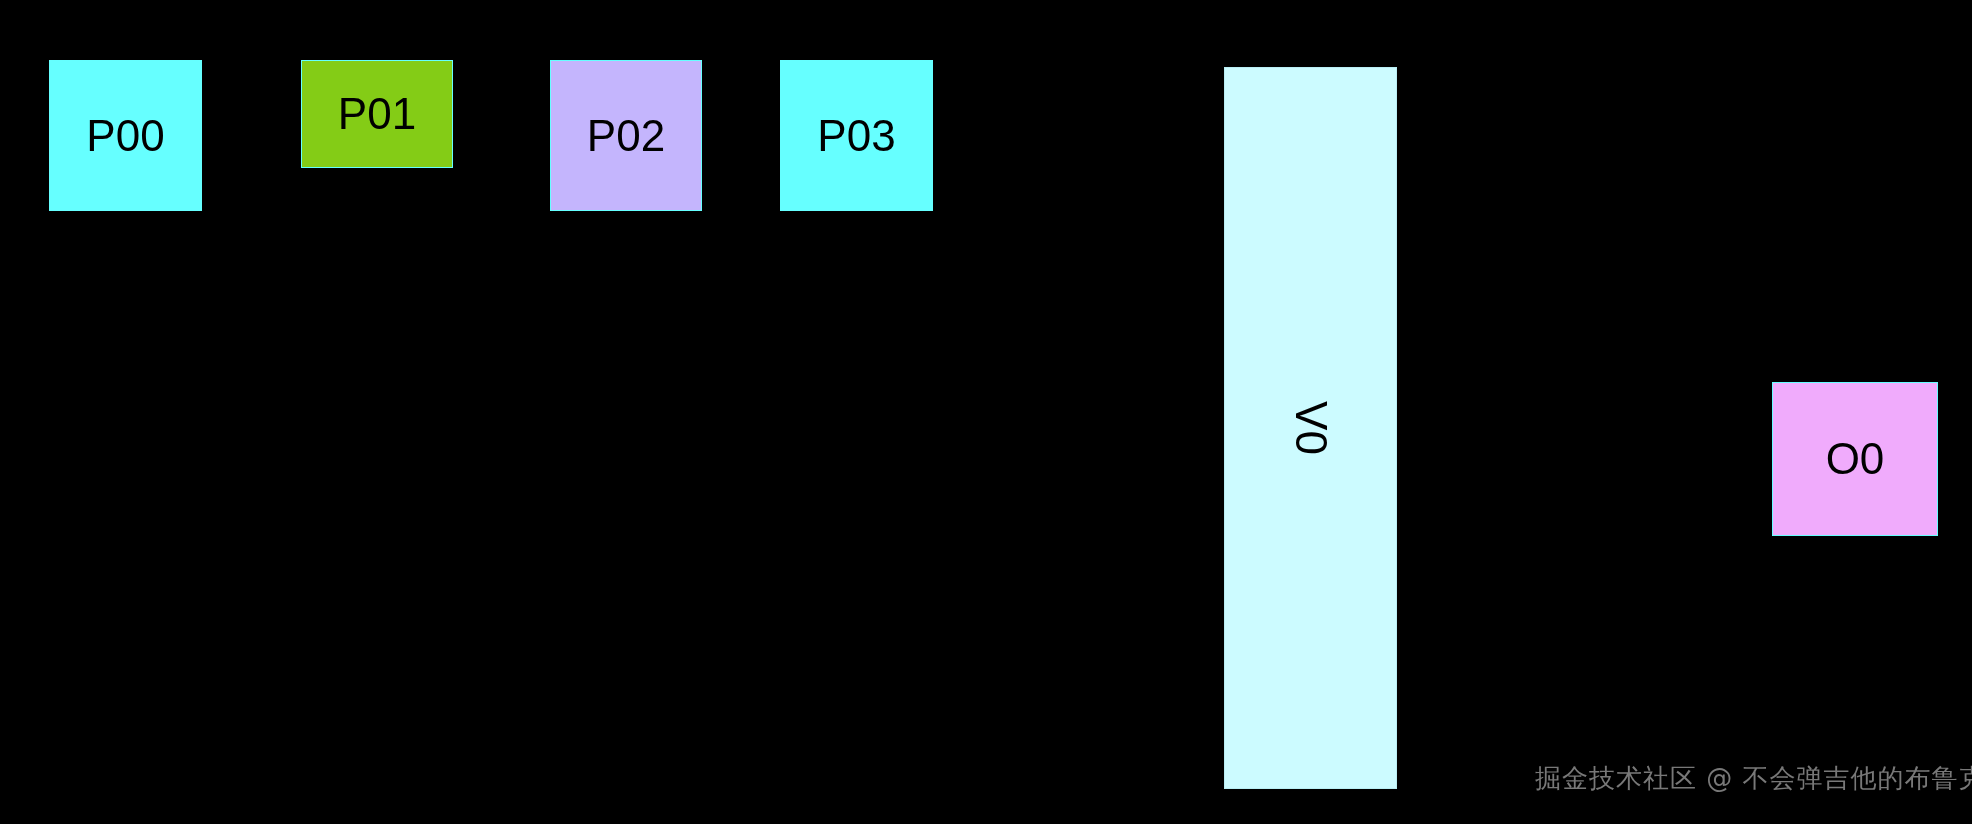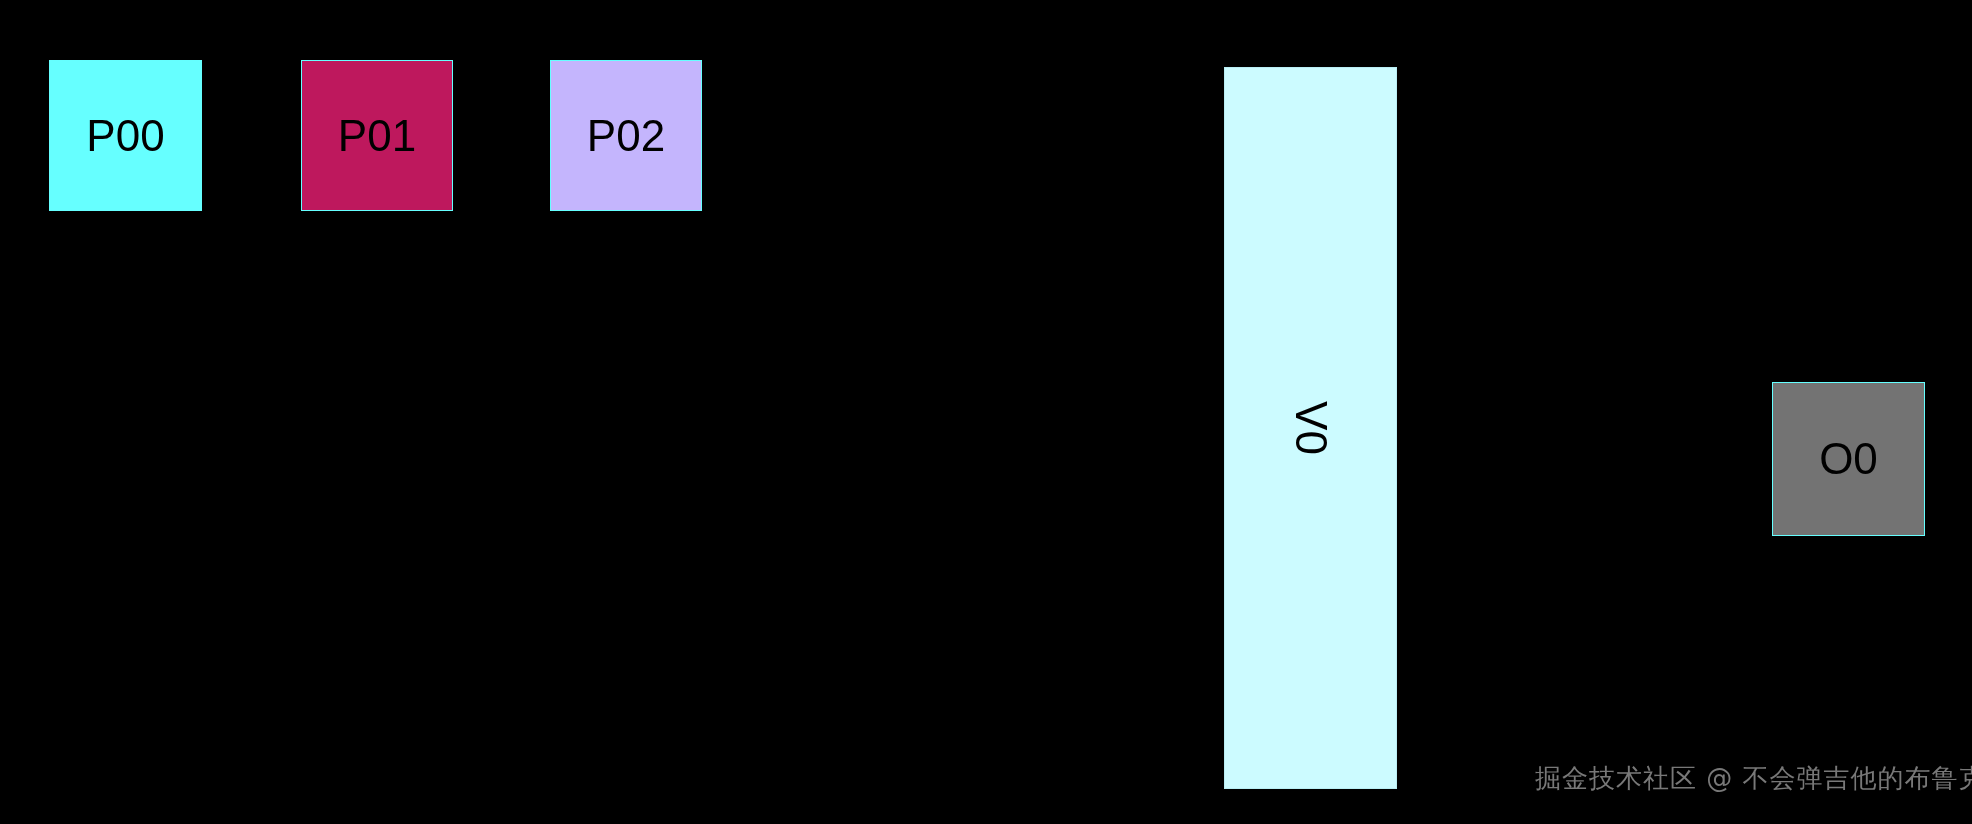--- a/index.html
+++ b/index.html
@@ -67,32 +67,35 @@
 </style>
 </head>
 <body>
 
 <div id="canvas" style="width: 1972px; height: 824px; background: rgb(0, 0, 0);">
 
   <div class="node process" style="left: 49px; top: 49px; width: 153px; height: 151px; background: rgb(102, 255, 255);">
     <span class="label">P00</span>
   </div>
 
-  <div class="node process" style="left: 301px; top: 49px; width: 152px; height: 151px; background: #be185d;">
+  <div class="node process" style="left: 301px; top: 49px; width: 152px; height: 108px; background: #84cc16;">
     <span class="label">P01</span>
   </div>
 
   <div class="node process" style="left: 550px; top: 49px; width: 152px; height: 151px; background: #c4b5fd;">
     <span class="label">P02</span>
   </div>
 
+  <div class="node process" style="left: 780px; top: 49px; width: 153px; height: 151px; background: rgb(102, 255, 255);">
+    <span class="label">P03</span>
+  </div>
 
   <div class="node vertical-bar" style="left: 1224px; top: 56px; width: 173px; height: 722px; background: rgb(204, 251, 255);">
     <span class="vlabel">V0</span>
   </div>
 
-  <div class="node process" style="left: 1772px; top: 371px; width: 153px; height: 154px; background: #737373;">
+  <div class="node process" style="left: 1772px; top: 371px; width: 166px; height: 154px; background: #f0abfc;">
     <span class="label">O0</span>
   </div>
 
   <div id="watermark" style="left: 1535px; top: 765px; color: rgb(154, 154, 154);">掘金技术社区 @ 不会弹吉他的布鲁克</div>
 
 </div>
 
 </body></html>

